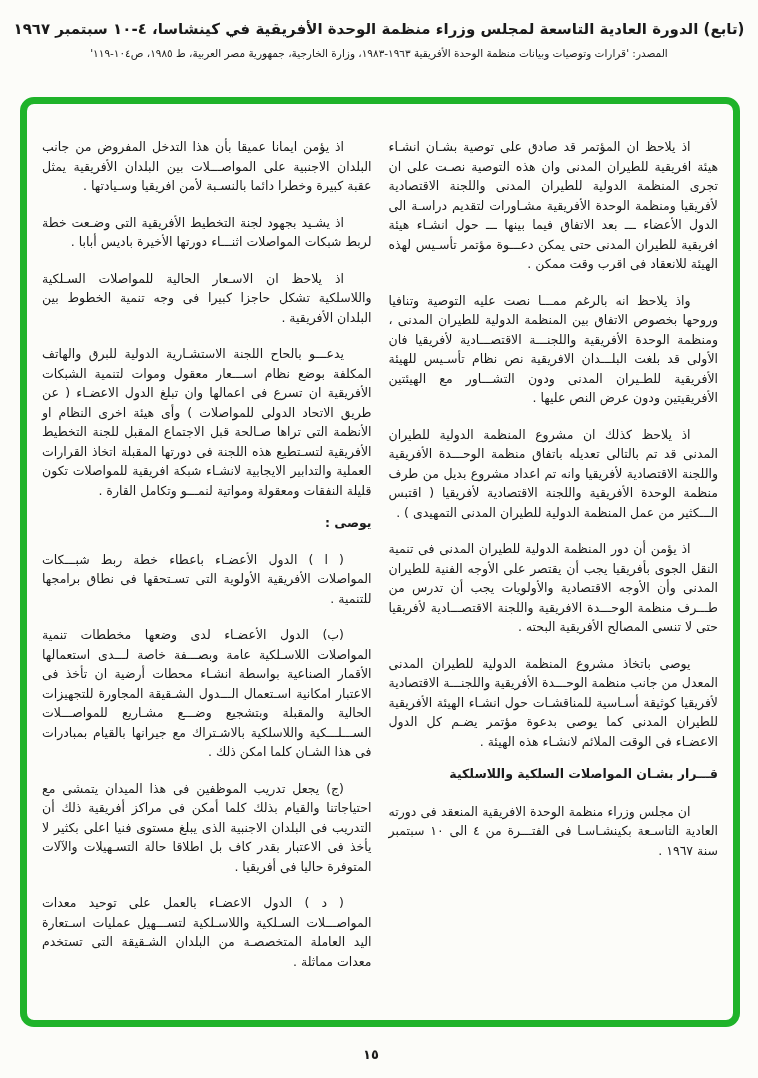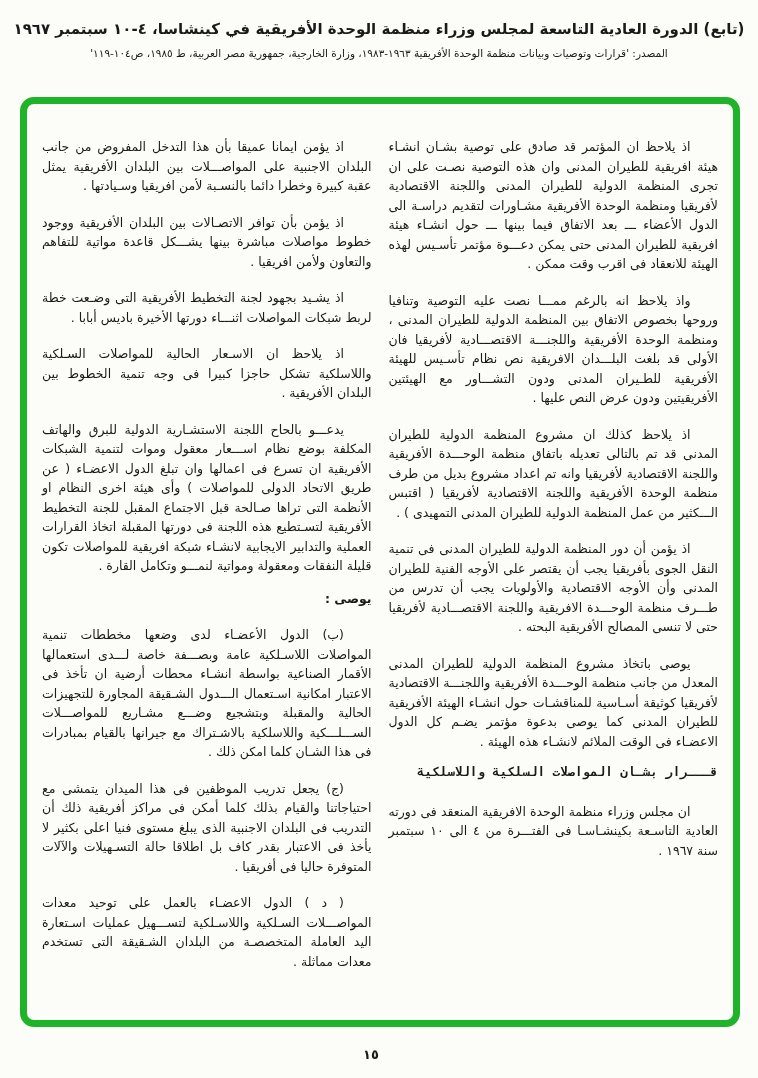--- a/index.html
+++ b/index.html
@@ -69,21 +69,20 @@
     letter-spacing:0.5px;
     margin:28px 0 16px 0;
     text-indent:0 !important;
   }
   .res-title{
     font-weight:bold;
     font-size:14.5px;
     text-align:center;
     text-indent:0 !important;
     margin:0 0 18px 0 !important;
-    font-family:Liberation Mono, monospace;
   }
   .sub-heading{
     font-weight:bold;
     font-size:13.5px;
     text-indent:0 !important;
     margin:4px 0 14px 0 !important;
     text-align:right !important;
   }
   .page-number{
     position:absolute;
@@ -110,25 +109,25 @@
       <p>واذ يلاحظ انه بالرغم ممـــا نصت عليه التوصية وتنافيا وروحها بخصوص الاتفاق بين المنظمة الدولية للطيران المدنى ، ومنظمة الوحدة الأفريقية واللجنـــة الاقتصـــادية لأفريقيا فان الأولى قد بلغت البلـــدان الافريقية نص نظام تأسـيس للهيئة الأفريقية للطـيران المدنى ودون التشـــاور مع الهيئتين الأفريقيتين ودون عرض النص عليها .</p>
       <p>اذ يلاحظ كذلك ان مشروع المنظمة الدولية للطيران المدنى قد تم بالتالى تعديله باتفاق منظمة الوحـــدة الأفريقية واللجنة الاقتصادية لأفريقيا وانه تم اعداد مشروع بديل من طرف منظمة الوحدة الأفريقية واللجنة الاقتصادية لأفريقيا ( اقتبس الـــكثير من عمل المنظمة الدولية للطيران المدنى التمهيدى ) .</p>
       <p>اذ يؤمن أن دور المنظمة الدولية للطيران المدنى فى تنمية النقل الجوى بأفريقيا يجب أن يقتصر على الأوجه الفنية للطيران المدنى وأن الأوجه الاقتصادية والأولويات يجب أن تدرس من طـــرف منظمة الوحـــدة الافريقية واللجنة الاقتصـــادية لأفريقيا حتى لا تنسى المصالح الأفريقية البحته .</p>
       <p>يوصى باتخاذ مشروع المنظمة الدولية للطيران المدنى المعدل من جانب منظمة الوحـــدة الأفريقية واللجنـــة الاقتصادية لأفريقيا كوثيقة أسـاسية للمناقشـات حول انشـاء الهيئة الأفريقية للطيران المدنى كما يوصى بدعوة مؤتمر يضـم كل الدول الاعضـاء فى الوقت الملائم لانشـاء هذه الهيئة .</p>
       <p class="res-title">قـــرار بشـان المواصلات السلكية واللاسلكية</p>
       <p>ان مجلس وزراء منظمة الوحدة الافريقية المنعقد فى دورته العادية التاسـعة بكينشـاسـا فى الفتـــرة من ٤ الى ١٠ سبتمبر سنة ١٩٦٧ .</p>
     </div>
 
     <div class="col">
       <p>اذ يؤمن ايمانا عميقا بأن هذا التدخل المفروض من جانب البلدان الاجنبية على المواصـــلات بين البلدان الأفريقية يمثل عقبة كبيرة وخطرا دائما بالنسـبة لأمن افريقيا وسـيادتها .</p>
-      <p>اذ يؤمن بأن توافر الاتصـالات بين البلدان الأفريقية ووجود خطوط مواصلات مباشرة بينها يشـــكل قاعدة مواتية للتفاهم والتعاون ولأمن افريقيا .</p>
       <p>اذ يشـيد بجهود لجنة التخطيط الأفريقية التى وضـعت خطة لربط شبكات المواصلات اثنـــاء دورتها الأخيرة باديس أبابا .</p>
       <p>اذ يلاحظ ان الاسـعار الحالية للمواصلات السـلكية واللاسلكية تشكل حاجزا كبيرا فى وجه تنمية الخطوط بين البلدان الأفريقية .</p>
       <p>يدعـــو بالحاح اللجنة الاستشـارية الدولية للبرق والهاتف المكلفة بوضع نظام اســـعار معقول وموات لتنمية الشبكات الأفريقية ان تسرع فى اعمالها وان تبلغ الدول الاعضـاء ( عن طريق الاتحاد الدولى للمواصلات ) وأى هيئة اخرى النظام او الأنظمة التى تراها صـالحة قبل الاجتماع المقبل للجنة التخطيط الأفريقية لتسـتطيع هذه اللجنة فى دورتها المقبلة اتخاذ القرارات العملية والتدابير الايجابية لانشـاء شبكة افريقية للمواصلات تكون قليلة النفقات ومعقولة ومواتية لنمـــو وتكامل القارة .</p>
       <p class="sub-heading">يوصى :</p>
+      <p>( ا ) الدول الأعضـاء باعطاء خطة ربط شبـــكات المواصلات الأفريقية الأولوية التى تسـتحقها فى نطاق برامجها للتنمية .</p>
       <p>(ب) الدول الأعضـاء لدى وضعها مخططات تنمية المواصلات اللاسـلكية عامة وبصـــفة خاصة لـــدى استعمالها الأقمار الصناعية بواسطة انشـاء محطات أرضية ان تأخذ فى الاعتبار امكانية اسـتعمال الـــدول الشـقيقة المجاورة للتجهيزات الحالية والمقبلة وبتشجيع وضـــع مشـاريع للمواصـــلات الســـلـــكية واللاسلكية بالاشـتراك مع جيرانها بالقيام بمبادرات فى هذا الشـان كلما امكن ذلك .</p>
       <p>(ج) يجعل تدريب الموظفين فى هذا الميدان يتمشى مع احتياجاتنا والقيام بذلك كلما أمكن فى مراكز أفريقية ذلك أن التدريب فى البلدان الاجنبية الذى يبلغ مستوى فنيا اعلى بكثير لا يأخذ فى الاعتبار بقدر كاف بل اطلاقا حالة التسـهيلات والآلات المتوفرة حاليا فى أفريقيا .</p>
       <p>( د ) الدول الاعضـاء بالعمل على توحيد معدات المواصـــلات السـلكية واللاسـلكية لتســـهيل عمليات اسـتعارة اليد العاملة المتخصصـة من البلدان الشـقيقة التى تستخدم معدات مماثلة .</p>
     </div>
 
   </div>
 </div>
 
 <div class="page-number">١٥</div>
 

